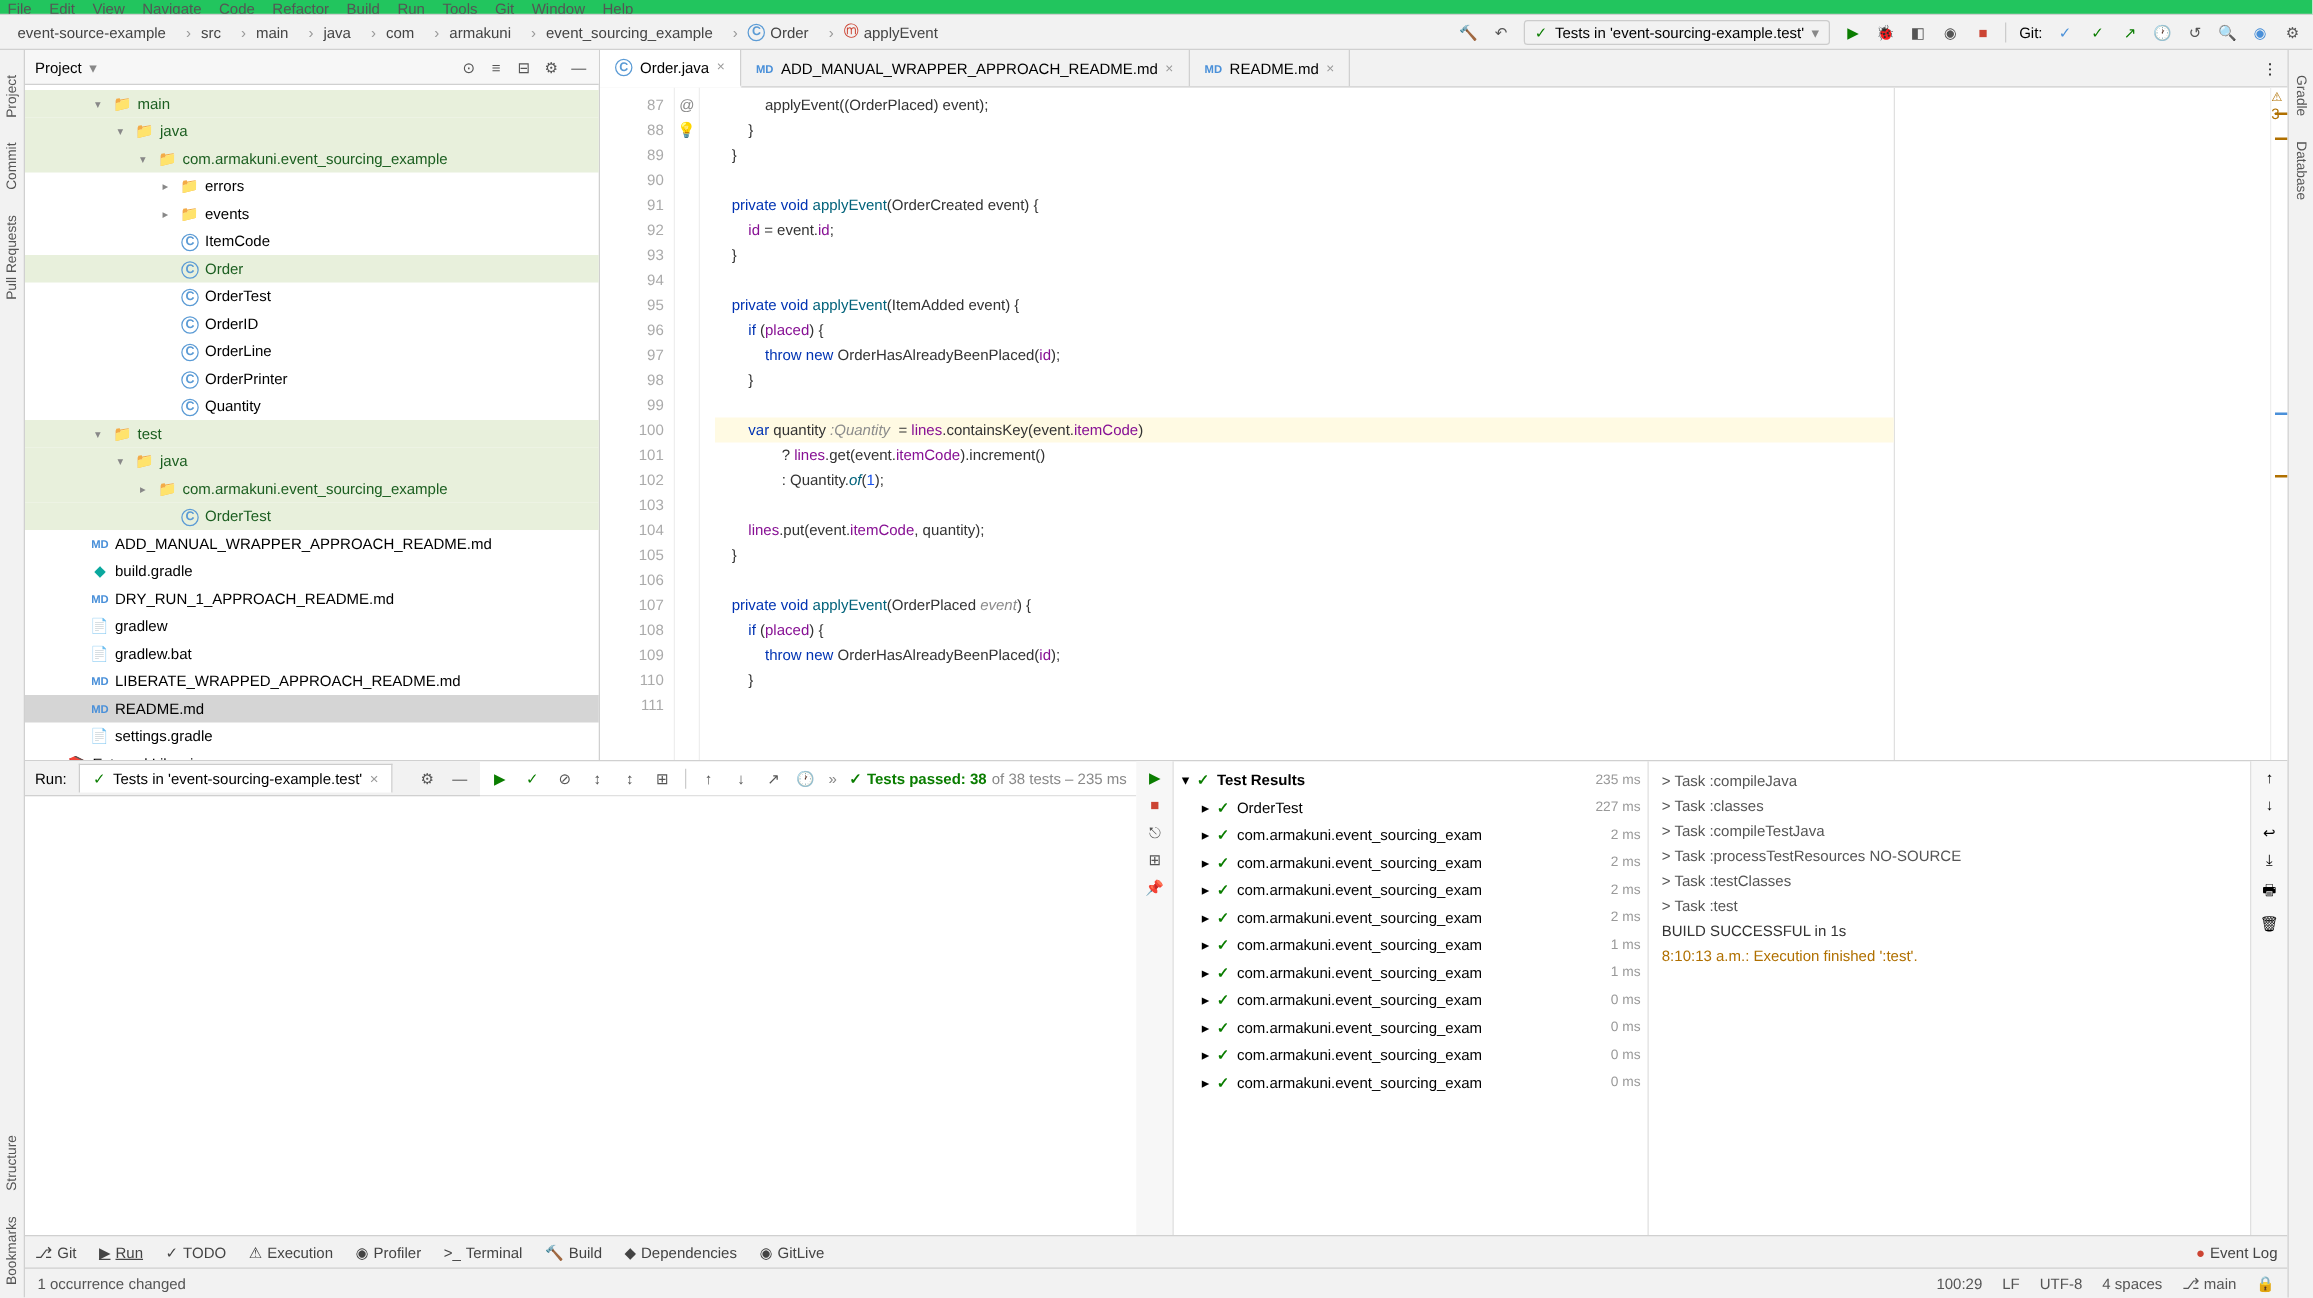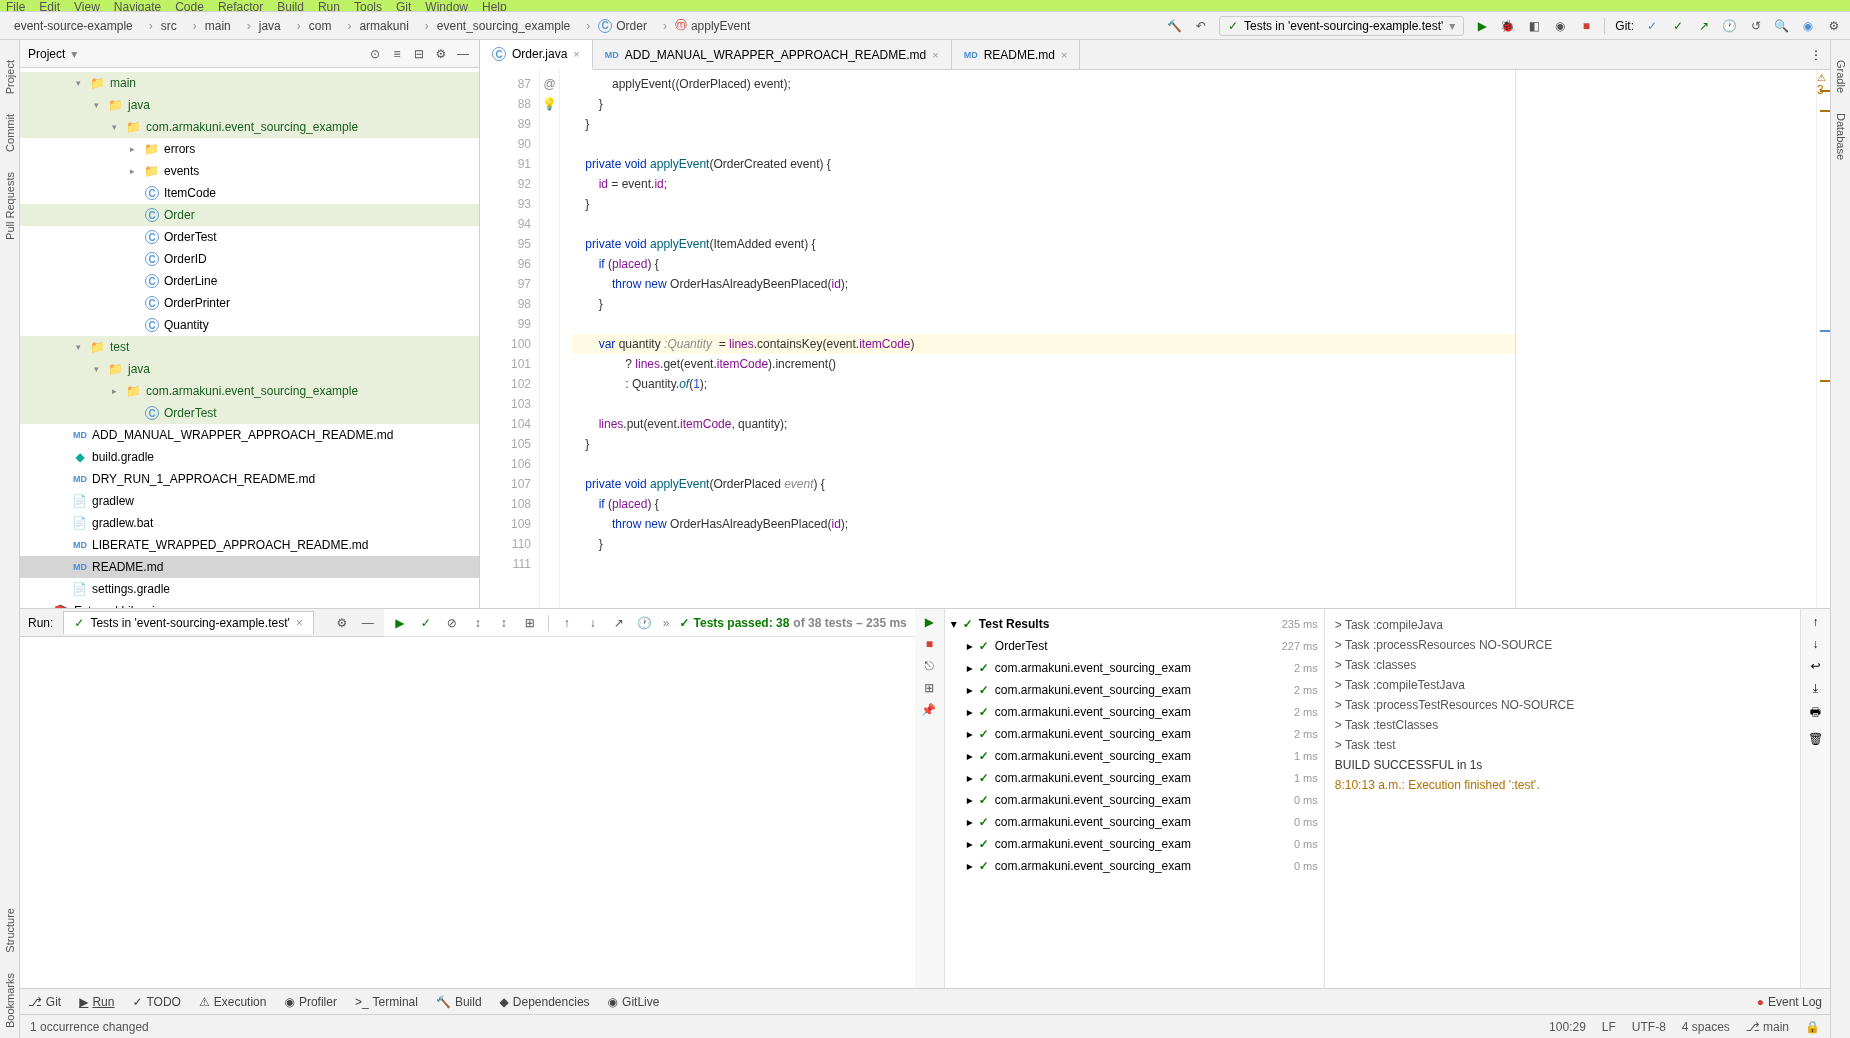--- a/index.html
+++ b/index.html
@@ -1,17 +1,17 @@
 <!DOCTYPE html>
 <html><head>
 <meta charset="utf-8">
 <style>
 * { margin: 0; padding: 0; box-sizing: border-box; font-family: 'Segoe UI', Arial, sans-serif; font-size: 12px; }
 body { background: #f2f2f2; width: 1850px; height: 1038px; overflow: hidden; display: flex; flex-direction: column; }
-.menubar { background: #bef264; border-bottom: 1px solid #d0d0d0; height: 12px; display: flex; padding: 0 6px; font-size: 11px; color: #555; overflow:hidden;}
+.menubar { background: #22c55e; border-bottom: 1px solid #d0d0d0; height: 12px; display: flex; padding: 0 6px; font-size: 11px; color: #555; overflow:hidden;}
 .menubar span { margin-right: 14px; cursor: pointer; }
 .navbar { background: #f2f2f2; border-bottom: 1px solid #d0d0d0; height: 28px; display: flex; align-items: center; padding: 0 8px; }
 .crumb { padding: 2px 6px; color: #444; display:flex; align-items:center; gap:4px;}
 .crumb + .crumb::before { content: '›'; margin: 0 4px; color: #999; }
 .navbar-right { margin-left: auto; display: flex; align-items: center; gap: 10px; }
 .run-config { border: 1px solid #ccc; padding: 2px 8px; border-radius: 3px; display:flex; align-items:center; gap:6px; }
 .icon-btn { width: 16px; height: 16px; display:inline-flex; align-items:center; justify-content:center; cursor:pointer; color:#555;}
 .main-area { flex: 1; display: flex; min-height: 0; }
 .left-gutter { width: 20px; background: #f2f2f2; border-right: 1px solid #d0d0d0; display:flex; flex-direction:column; align-items:center; gap:20px; padding-top:20px;}
 .left-gutter span { writing-mode: vertical-rl; transform: rotate(180deg); font-size:11px; color:#555; cursor:pointer;}
@@ -46,21 +46,21 @@
 .code .fld { color:#871094; }
 .code .num { color:#1750eb; }
 .code .cmt { color:#8c8c8c; font-style:italic;}
 .code .highlight-line { background:#fffae3; display:inline-block; width:100%;}
 .minimap { width:14px; background:#fff; border-left:1px solid #eee; position:relative;}
 .minimap .mark { position:absolute; right:0; width:10px; height:2px;}
 .run-panel { height: 380px; border-top:1px solid #d0d0d0; background:#fff; display:flex; flex-direction:row;}
 .run-tabs { height:28px; background:#f2f2f2; border-bottom:1px solid #d0d0d0; display:flex; align-items:center; padding:0 8px; gap:10px;}
 .run-tabs .run-tab { padding:4px 10px; background:#fff; border:1px solid #ccc; border-bottom:none; display:flex; align-items:center; gap:6px;}
 .run-toolbar { height:28px; border-bottom:1px solid #e0e0e0; display:flex; align-items:center; padding:0 8px; gap:10px;}
-.run-toolbar .pass { color:#0a7d00; display:flex; align-items:center; gap:4px;font-weight:bold;}
+.run-toolbar .pass { color:#0a7d00; display:flex; align-items:center; gap:4px;}
 .run-toolbar .pass::before { content:'✓'; color:#0a7d00; font-weight:bold;}
 .run-body { flex:1; display:flex; min-height:0;}
 .run-left-tb { width:30px; background:#f7f7f7; border-right:1px solid #e0e0e0; display:flex; flex-direction:column; align-items:center; gap:8px; padding-top:6px;}
 .run-left-tb span { cursor:pointer; color:#555;}
 .test-tree { width:380px; border-right:1px solid #e0e0e0; overflow:auto; padding:4px 0;}
 .test-row { height:22px; display:flex; align-items:center; padding:0 6px; gap:6px; white-space:nowrap;}
 .test-row .check { color:#0a7d00; font-weight:bold;}
 .test-row .time { margin-left:auto; color:#999; font-size:11px;}
 .console { flex:1; font-family:'Consolas',monospace; font-size:13px; padding:6px 10px; line-height:20px; color:#333; overflow:auto;}
 .console .task { color:#555;}
@@ -473,21 +473,20 @@
             </div>
             <div class="test-row" style="padding-left: 22px;">
               <span>▸</span>
               <span class="check">✓</span>
               <span>com.armakuni.event_sourcing_exam</span>
               <span class="time">0 ms</span>
             </div>
           </div>
         <div class="console">
             <div><span class="task">&gt; Task :compileJava</span></div>
-            <div><span class="task">&gt; Task :processResources NO-SOURCE</span></div>
             <div><span class="task">&gt; Task :classes</span></div>
             <div><span class="task">&gt; Task :compileTestJava</span></div>
             <div><span class="task">&gt; Task :processTestResources NO-SOURCE</span></div>
             <div><span class="task">&gt; Task :testClasses</span></div>
             <div><span class="task">&gt; Task :test</span></div>
             <div>BUILD SUCCESSFUL in 1s</div>
             <div><span class="orange">8:10:13 a.m.: Execution finished ':test'.</span></div>
           </div>
         <div class="run-right-tb">
           <span>↑</span>

